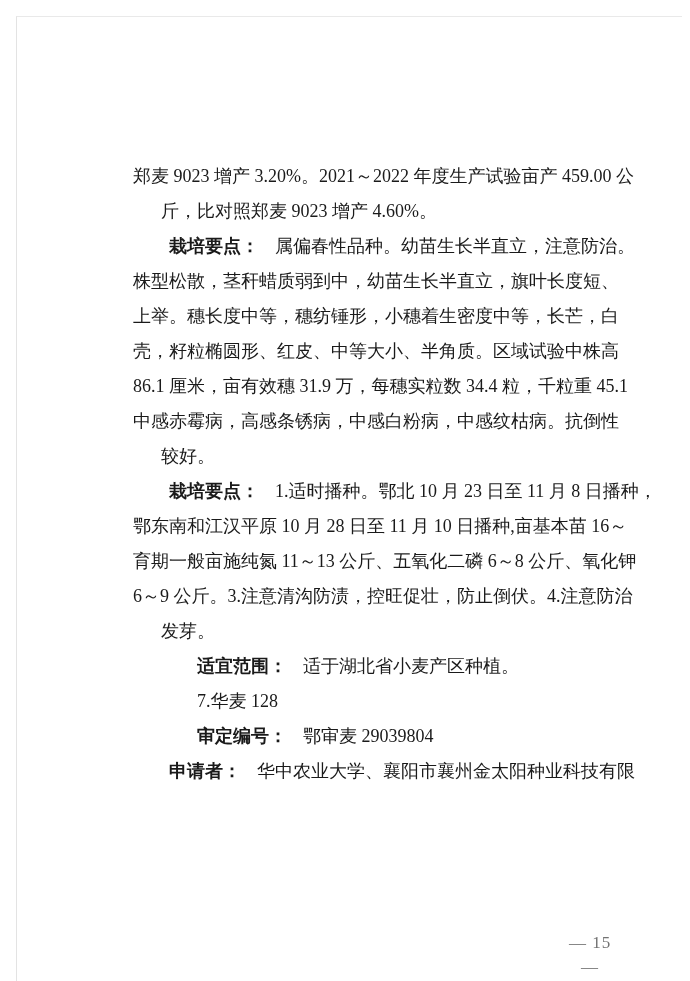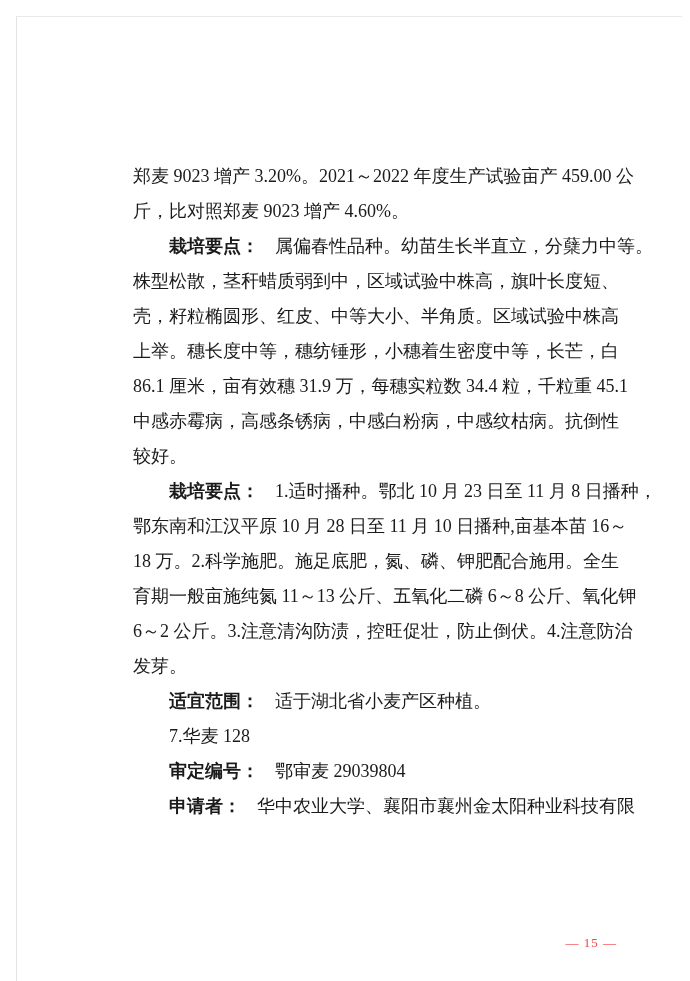--- a/index.html
+++ b/index.html
@@ -23,55 +23,54 @@
   }
   .line {
     font-size: 18px;
     line-height: 35px;
     height: 35px;
     white-space: nowrap;
     text-align: justify;
     overflow: visible;
   }
   .line.fill { text-align-last: justify; }
-  .line.no-fill { text-align: left; text-align-last: left; }
+  .line.no-fill { text-align: left; text-align-last: left; margin-left: 28px; }
   .line.indent { text-indent: 2em; }
   .label { font-weight: 700; }
   .page-number {
     position: absolute;
     top: 906px;
     left: 538px;
     width: 70px;
     height: 24px;
-    font-size: 13px;
+    font-size: 17px;
     line-height: 24px;
-    text-align: right;
-    color: #ef4444;
+    text-align: center;
+    color: #737373;
     letter-spacing: 1px;
   }
 </style>
 </head>
 <body>
 
 <div class="page">
   <div class="text-block">
       <div class="line fill"><span>郑麦 9023 增产 3.20%。2021～2022 年度生产试验亩产 459.00 公</span></div>
       <div class="line no-fill"><span>斤，比对照郑麦 9023 增产 4.60%。</span></div>
-      <div class="line indent fill"><span class="label">栽培要点：</span><span>属偏春性品种。幼苗生长半直立，分蘖力中等。</span></div>
-      <div class="line fill"><span>株型松散，茎秆蜡质弱到中，区域试验中株高，旗叶长度短、</span></div>
+      <div class="line indent fill"><span class="label">栽培要点：</span><span>属偏春性品种。幼苗生长半直立，注意防治。</span></div>
+      <div class="line fill"><span>株型松散，茎秆蜡质弱到中，幼苗生长半直立，旗叶长度短、</span></div>
+      <div class="line fill"><span>上举。穗长度中等，穗纺锤形，小穗着生密度中等，长芒，白</span></div>
       <div class="line fill"><span>壳，籽粒椭圆形、红皮、中等大小、半角质。区域试验中株高</span></div>
-      <div class="line fill"><span>上举。穗长度中等，穗纺锤形，小穗着生密度中等，长芒，白</span></div>
       <div class="line fill"><span>86.1 厘米，亩有效穗 31.9 万，每穗实粒数 34.4 粒，千粒重 45.1</span></div>
       <div class="line fill"><span>中感赤霉病，高感条锈病，中感白粉病，中感纹枯病。抗倒性</span></div>
       <div class="line no-fill"><span>较好。</span></div>
       <div class="line indent fill"><span class="label">栽培要点：</span><span>1.适时播种。鄂北 10 月 23 日至 11 月 8 日播种，</span></div>
       <div class="line fill"><span>鄂东南和江汉平原 10 月 28 日至 11 月 10 日播种,亩基本苗 16～</span></div>
-      <div class="line fill"><span>18 万。2.科学施肥。施足底肥，氮、磷、钾肥配合施用。全生</span></div>
       <div class="line fill"><span>育期一般亩施纯氮 11～13 公斤、五氧化二磷 6～8 公斤、氧化钾</span></div>
-      <div class="line fill"><span>6～2 公斤。3.注意清沟防渍，控旺促壮，防止倒伏。4.注意防治</span></div>
+      <div class="line fill"><span>6～9 公斤。3.注意清沟防渍，控旺促壮，防止倒伏。4.注意防治</span></div>
       <div class="line no-fill"><span>发芽。</span></div>
       <div class="line indent no-fill"><span class="label">适宜范围：</span><span>适于湖北省小麦产区种植。</span></div>
       <div class="line indent no-fill"><span>7.华麦 128</span></div>
       <div class="line indent no-fill"><span class="label">审定编号：</span><span>鄂审麦 29039804</span></div>
       <div class="line indent fill"><span class="label">申请者：</span><span>华中农业大学、襄阳市襄州金太阳种业科技有限</span></div>
     </div>
   <div class="page-number">— 15 —</div>
 </div>
 
 </body></html>

